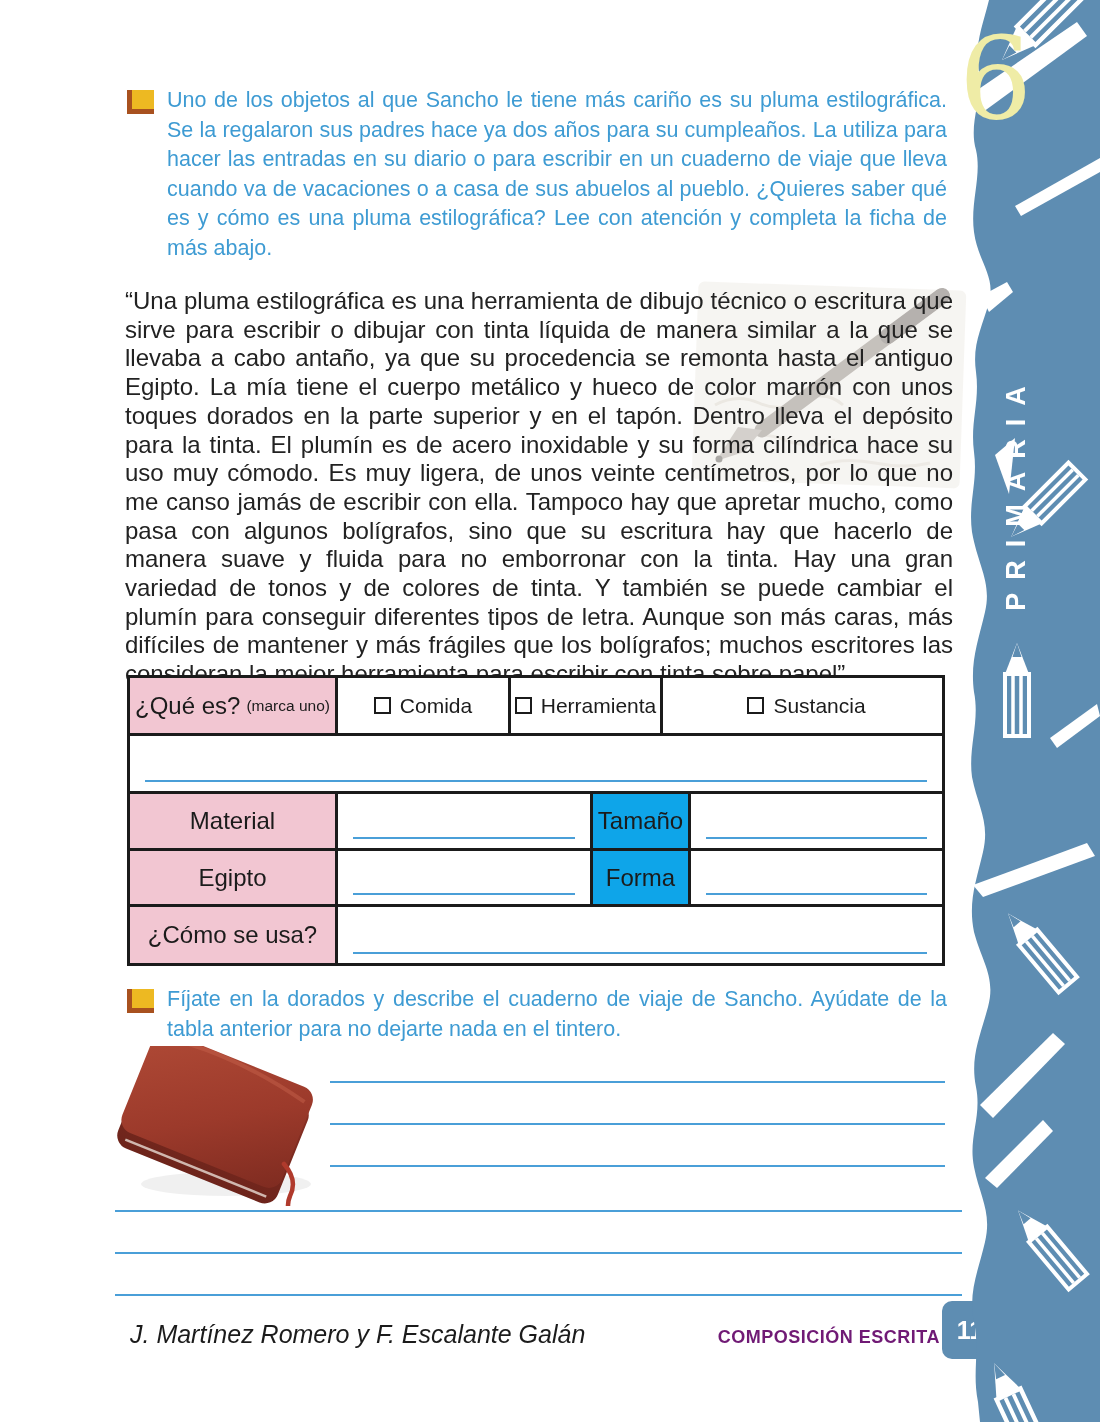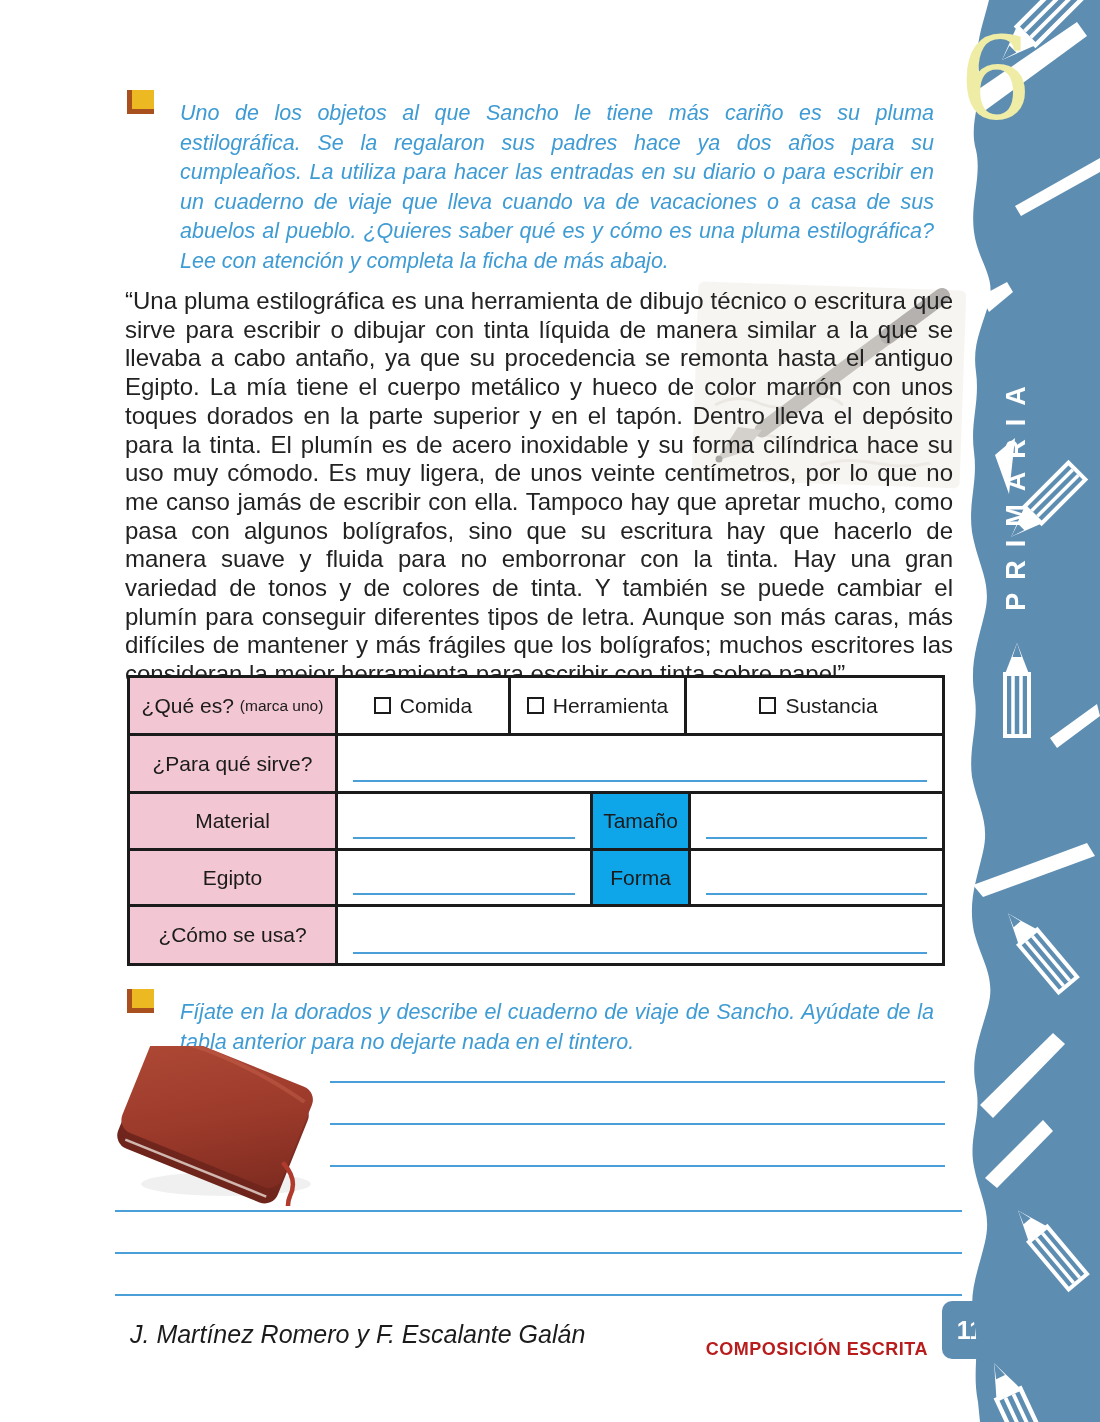--- a/index.html
+++ b/index.html
@@ -9,22 +9,22 @@
     font-family:"Liberation Sans", sans-serif; color:#1c1c1c;
   }
   
   .activity{position:absolute; left:127px; width:820px; display:flex; gap:13px; align-items:flex-start;}
   .bullet{
     flex:none; width:27px; height:24px; margin-top:4px;
     background:#EDB922; border-left:5px solid #A8511F; border-bottom:5px solid #A8511F;
     box-sizing:border-box;
   }
   .instr{
-    margin:13px; flex:1; color:#3E9BD3; font-size:21.5px; line-height:29.5px;
-    text-align:justify; font-weight:500;font-style:italic;
+    margin:0; flex:1; color:#3E9BD3; font-size:21.5px; line-height:29.5px;
+    text-align:justify; font-weight:500;
   }
   
   .passage{
     position:absolute; left:125px; top:287px; width:828px; margin:0;
     font-size:24px; line-height:28.7px; text-align:justify; color:#222;
     z-index:2;
   }
   .pen-ghost{position:absolute; left:640px; top:280px; z-index:1;}
   
   .ficha{
@@ -34,42 +34,42 @@
   .trow{display:flex; border-top:3px solid #1b1b1b;}
   .trow:first-child{border-top:none;}
   .tcell{
     position:relative; border-left:3px solid #1b1b1b; box-sizing:border-box;
     display:flex; align-items:center; justify-content:center;
   }
   .tcell:first-child{border-left:none;}
   .pinkcell{background:#F2C6D2; flex:none; width:205px;}
   .pink2{background:#0ea5e9; flex:none; width:98px;}
   .h55{height:55px;} .h54{height:54px;} .h53{height:53px;} .h56{height:56px;}
-  .tlabel{font-size:21px; color:#1b1b1b;}
+  .tlabel{font-size:24px; color:#1b1b1b;}
   .tnote{font-size:15.5px; margin-left:6px; color:#1b1b1b;}
   .optcell{gap:9px;}
-  .w173{flex:none; width:173px;} .w172{flex:none; width:176px;}
+  .w173{flex:none; width:173px;} .w172{flex:none; width:152px;}
   .w255{flex:none; width:255px;}
   .grow{flex:1;padding-left:8px;}
   .cb{width:17px; height:17px; border:2.5px solid #1b1b1b; box-sizing:border-box; background:#fff;}
   .optlabel{font-size:21px;}
   .uline{
     position:absolute; left:15px; right:15px; bottom:9px;
     border-bottom:2.5px solid #4A9FD8;
   }
   
   .wline{position:absolute; border-bottom:2.5px solid #4A9FD8; height:0;}
   
   .authors{
     position:absolute; left:130px; top:1320px; margin:0;
     font-style:italic; font-size:25px; color:#1b1b1b;
   }
   .series{
-    position:absolute; right:160px; top:1327px; margin:12px;
-    font-size:18px; font-weight:bold; letter-spacing:.5px; color:#b91c1c;
+    position:absolute; right:160px; top:1327px; margin:0;
+    font-size:18px; font-weight:bold; letter-spacing:.5px; color:#701a75;
   }
   .page-badge{
     position:absolute; left:942px; top:1301px; width:56px; height:58px;
     background:#5E8DB2; border-radius:10px; z-index:3;
     display:flex; align-items:center; justify-content:center;
     color:#fff; font-size:25px; font-weight:bold;
   }
   .band-svg{position:absolute; top:0; right:0; z-index:4;}
   .notebook-svg{position:absolute; left:116px; top:1046px; z-index:2;}
 </style>
@@ -110,23 +110,20 @@
         <span class="cb"></span>
         <span class="optlabel">Herramienta</span>
       </div>
       <div class="tcell optcell grow">
         <span class="cb"></span>
         <span class="optlabel">Sustancia</span>
       </div>
     </div>
 
     <div class="trow h55">
-      <div class="tcell pinkcell">
-        <span class="tlabel">¿Para qué sirve?</span>
-      </div>
       <div class="tcell grow">
         <span class="uline"></span>
       </div>
     </div>
 
     <div class="trow h54">
       <div class="tcell pinkcell">
         <span class="tlabel">Material</span>
       </div>
       <div class="tcell w255">

